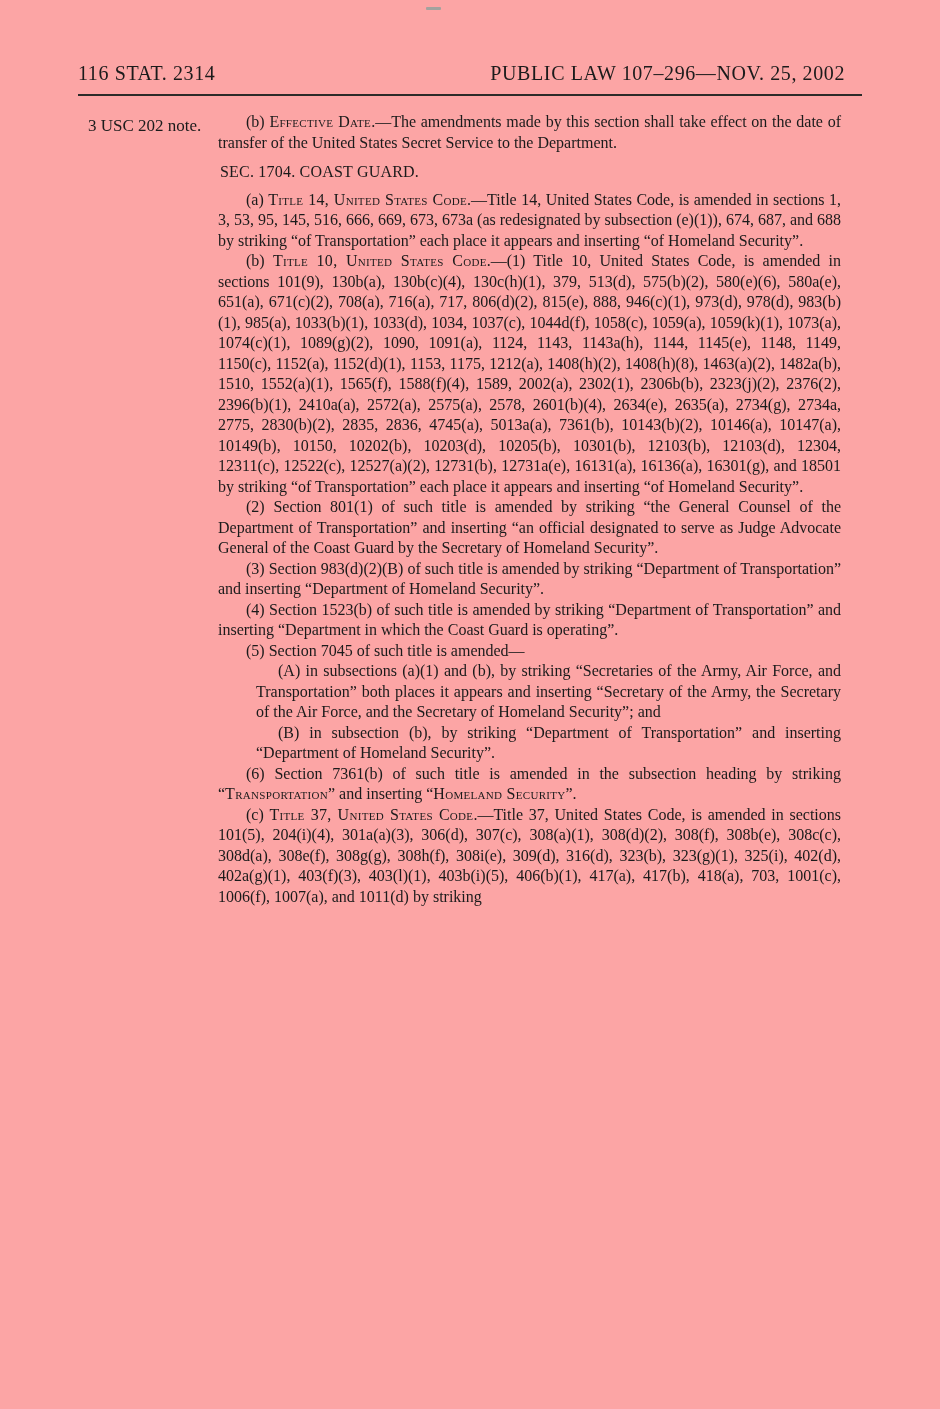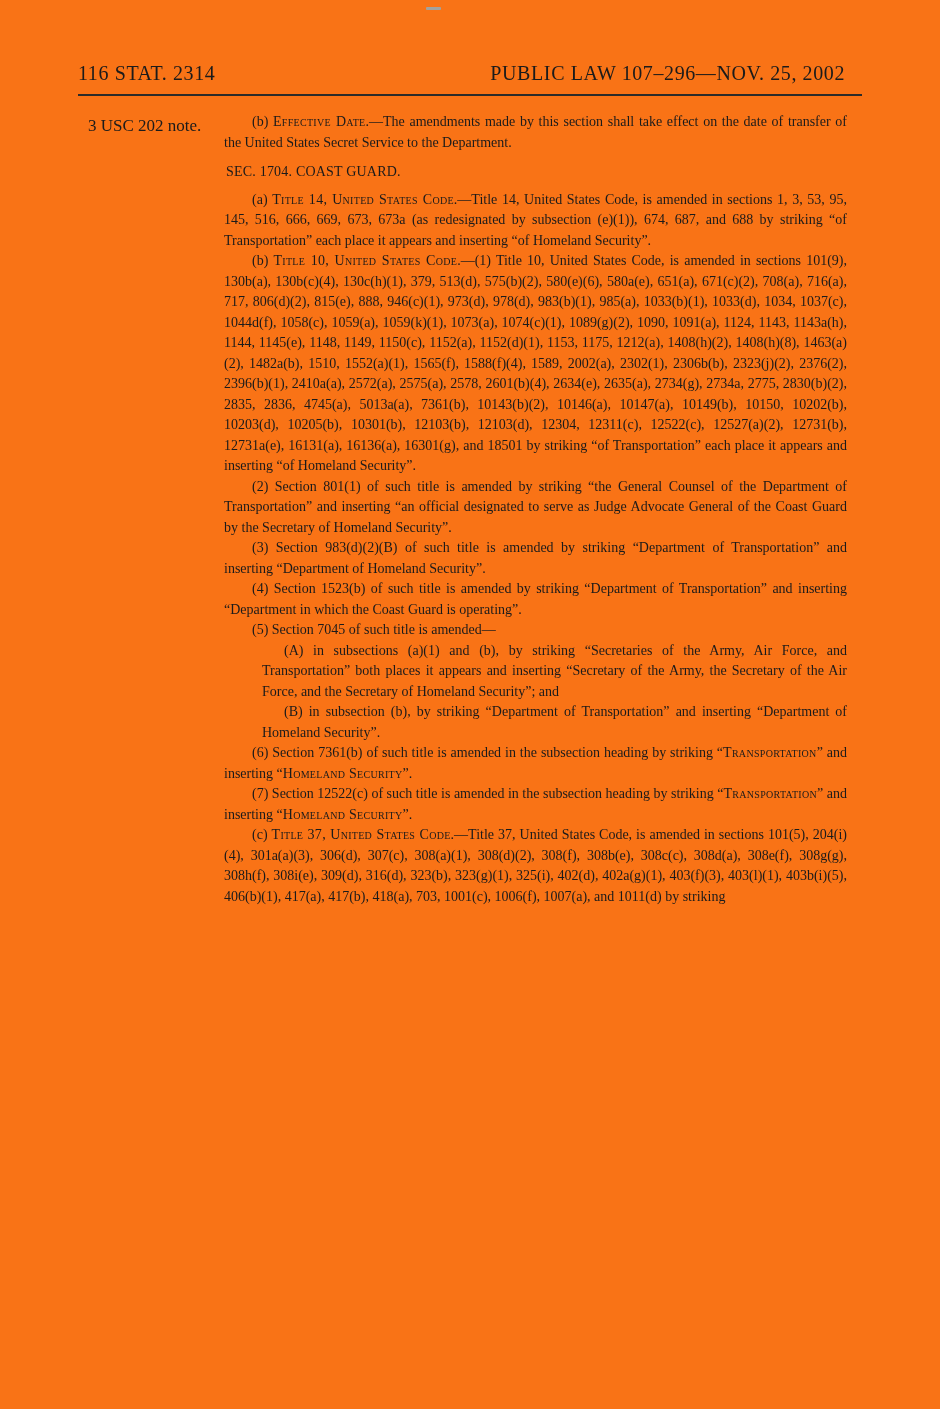--- a/index.html
+++ b/index.html
@@ -5,21 +5,21 @@
   html, body {
     margin: 0;
     padding: 0;
     background: #e9e8e4;
   }
   .page {
     position: relative;
     width: 940px;
     height: 1409px;
     margin: 0 auto;
-    background: #f97316;
+    background: #fca5a5;
     color: #1b1b1b;
     font-family: "Liberation Serif", "DejaVu Serif", serif;
     overflow: hidden;
   }
   .artifact-dash {
     position: absolute;
     top: 7px;
     left: 426px;
     width: 15px;
     height: 3px;
@@ -56,23 +56,23 @@
     position: absolute;
     top: 117px;
     left: 88px;
     width: 132px;
     font-size: 17px;
     line-height: 18px;
   }
   .body-text {
     position: absolute;
     top: 112px;
-    left: 224px;
+    left: 218px;
     width: 623px;
-    font-size: 14px;
+    font-size: 16px;
     line-height: 20.5px;
     text-align: justify;
   }
   .body-text p {
     margin: 0;
     text-indent: 28px;
   }
   .body-text p.heading {
     font-weight: normal;
     text-indent: 2px;
@@ -120,18 +120,17 @@
     <p class="para"><span>(4) Section 1523(b) of such title is amended by striking “Department of Transportation” and inserting “Department in which the Coast Guard is operating”.</span></p>
 
     <p class="para"><span>(5) Section 7045 of such title is amended—</span></p>
 
     <p class="para sub"><span>(A) in subsections (a)(1) and (b), by striking “Secretaries of the Army, Air Force, and Transportation” both places it appears and inserting “Secretary of the Army, the Secretary of the Air Force, and the Secretary of Homeland Security”; and</span></p>
 
     <p class="para sub"><span>(B) in subsection (b), by striking “Department of Transportation” and inserting “Department of Homeland Security”.</span></p>
 
     <p class="para"><span>(6) Section 7361(b) of such title is amended in the subsection heading by striking “</span><span class="sc">Transportation</span><span>” and inserting “</span><span class="sc">Homeland Security</span><span>”.</span></p>
 
-    <p class="para"><span>(7) Section 12522(c) of such title is amended in the subsection heading by striking “</span><span class="sc">Transportation</span><span>” and inserting “</span><span class="sc">Homeland Security</span><span>”.</span></p>
 
     <p class="para"><span>(c) </span><span class="sc">Title 37, United States Code</span><span>.—Title 37, United States Code, is amended in sections 101(5), 204(i)(4), 301a(a)(3), 306(d), 307(c), 308(a)(1), 308(d)(2), 308(f), 308b(e), 308c(c), 308d(a), 308e(f), 308g(g), 308h(f), 308i(e), 309(d), 316(d), 323(b), 323(g)(1), 325(i), 402(d), 402a(g)(1), 403(f)(3), 403(l)(1), 403b(i)(5), 406(b)(1), 417(a), 417(b), 418(a), 703, 1001(c), 1006(f), 1007(a), and 1011(d) by striking</span></p>
   </main>
 
 </div>
 
 </body></html>

